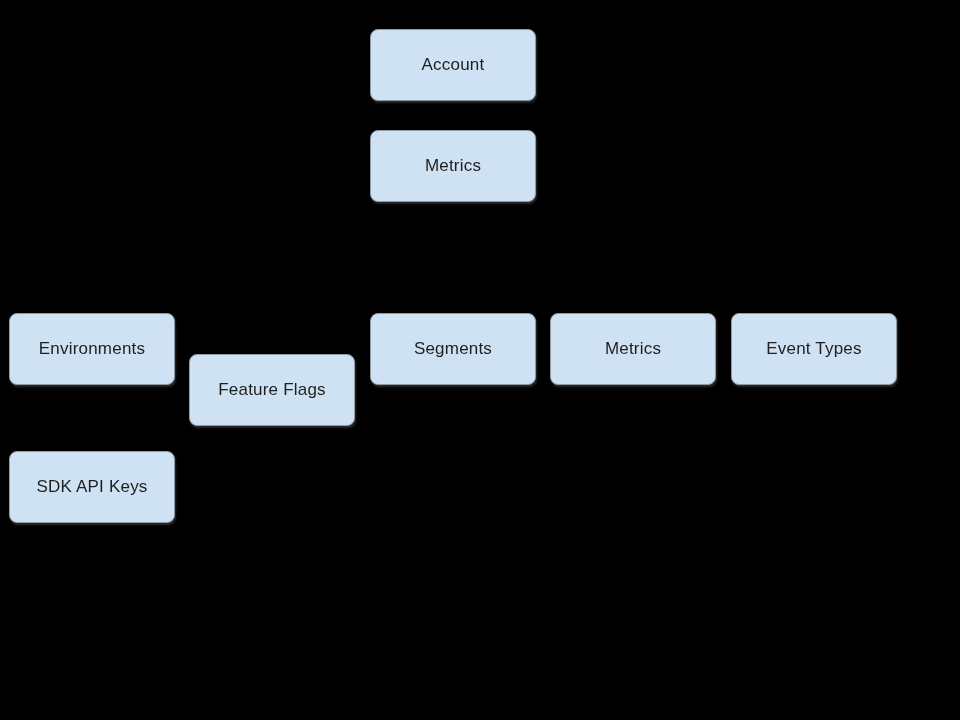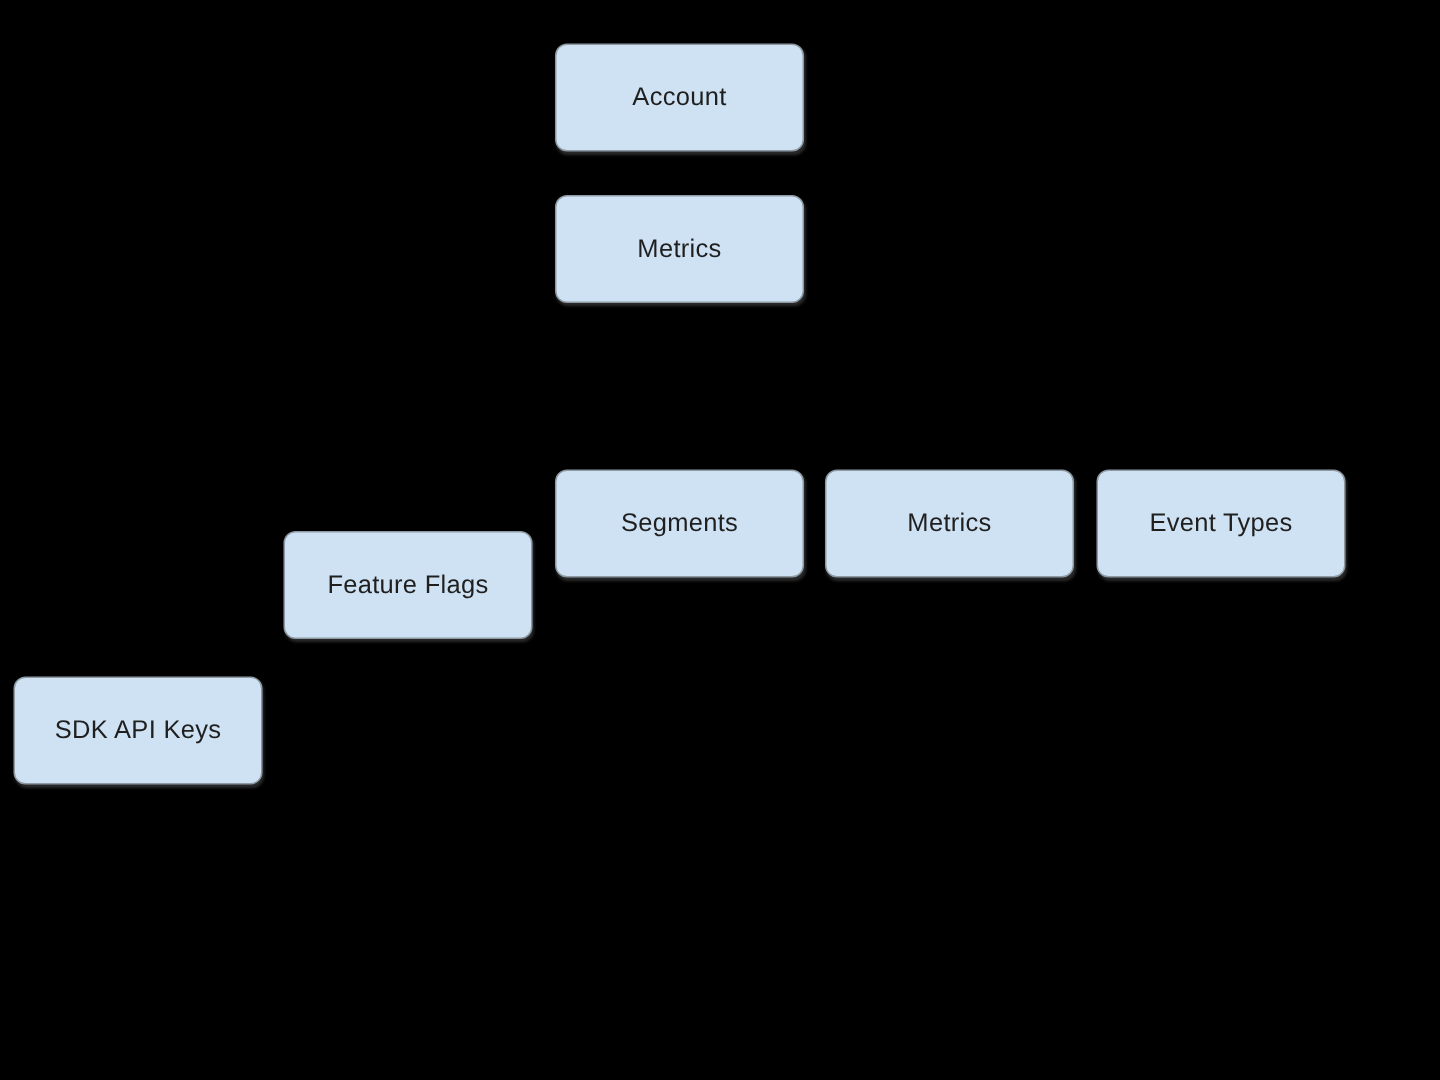--- a/index.html
+++ b/index.html
@@ -53,20 +53,23 @@
 <div class="canvas">
 
   <div class="node pos-account">
     <span class="label">Account</span>
   </div>
 
   <div class="node pos-projects">
     <span class="label">Metrics</span>
   </div>
 
+  <div class="node pos-environments">
+    <span class="label">Environments</span>
+  </div>
 
   <div class="node pos-featureflags">
     <span class="label">Feature Flags</span>
   </div>
 
   <div class="node pos-metrics">
     <span class="label">Metrics</span>
   </div>
 
   <div class="node pos-segments">

